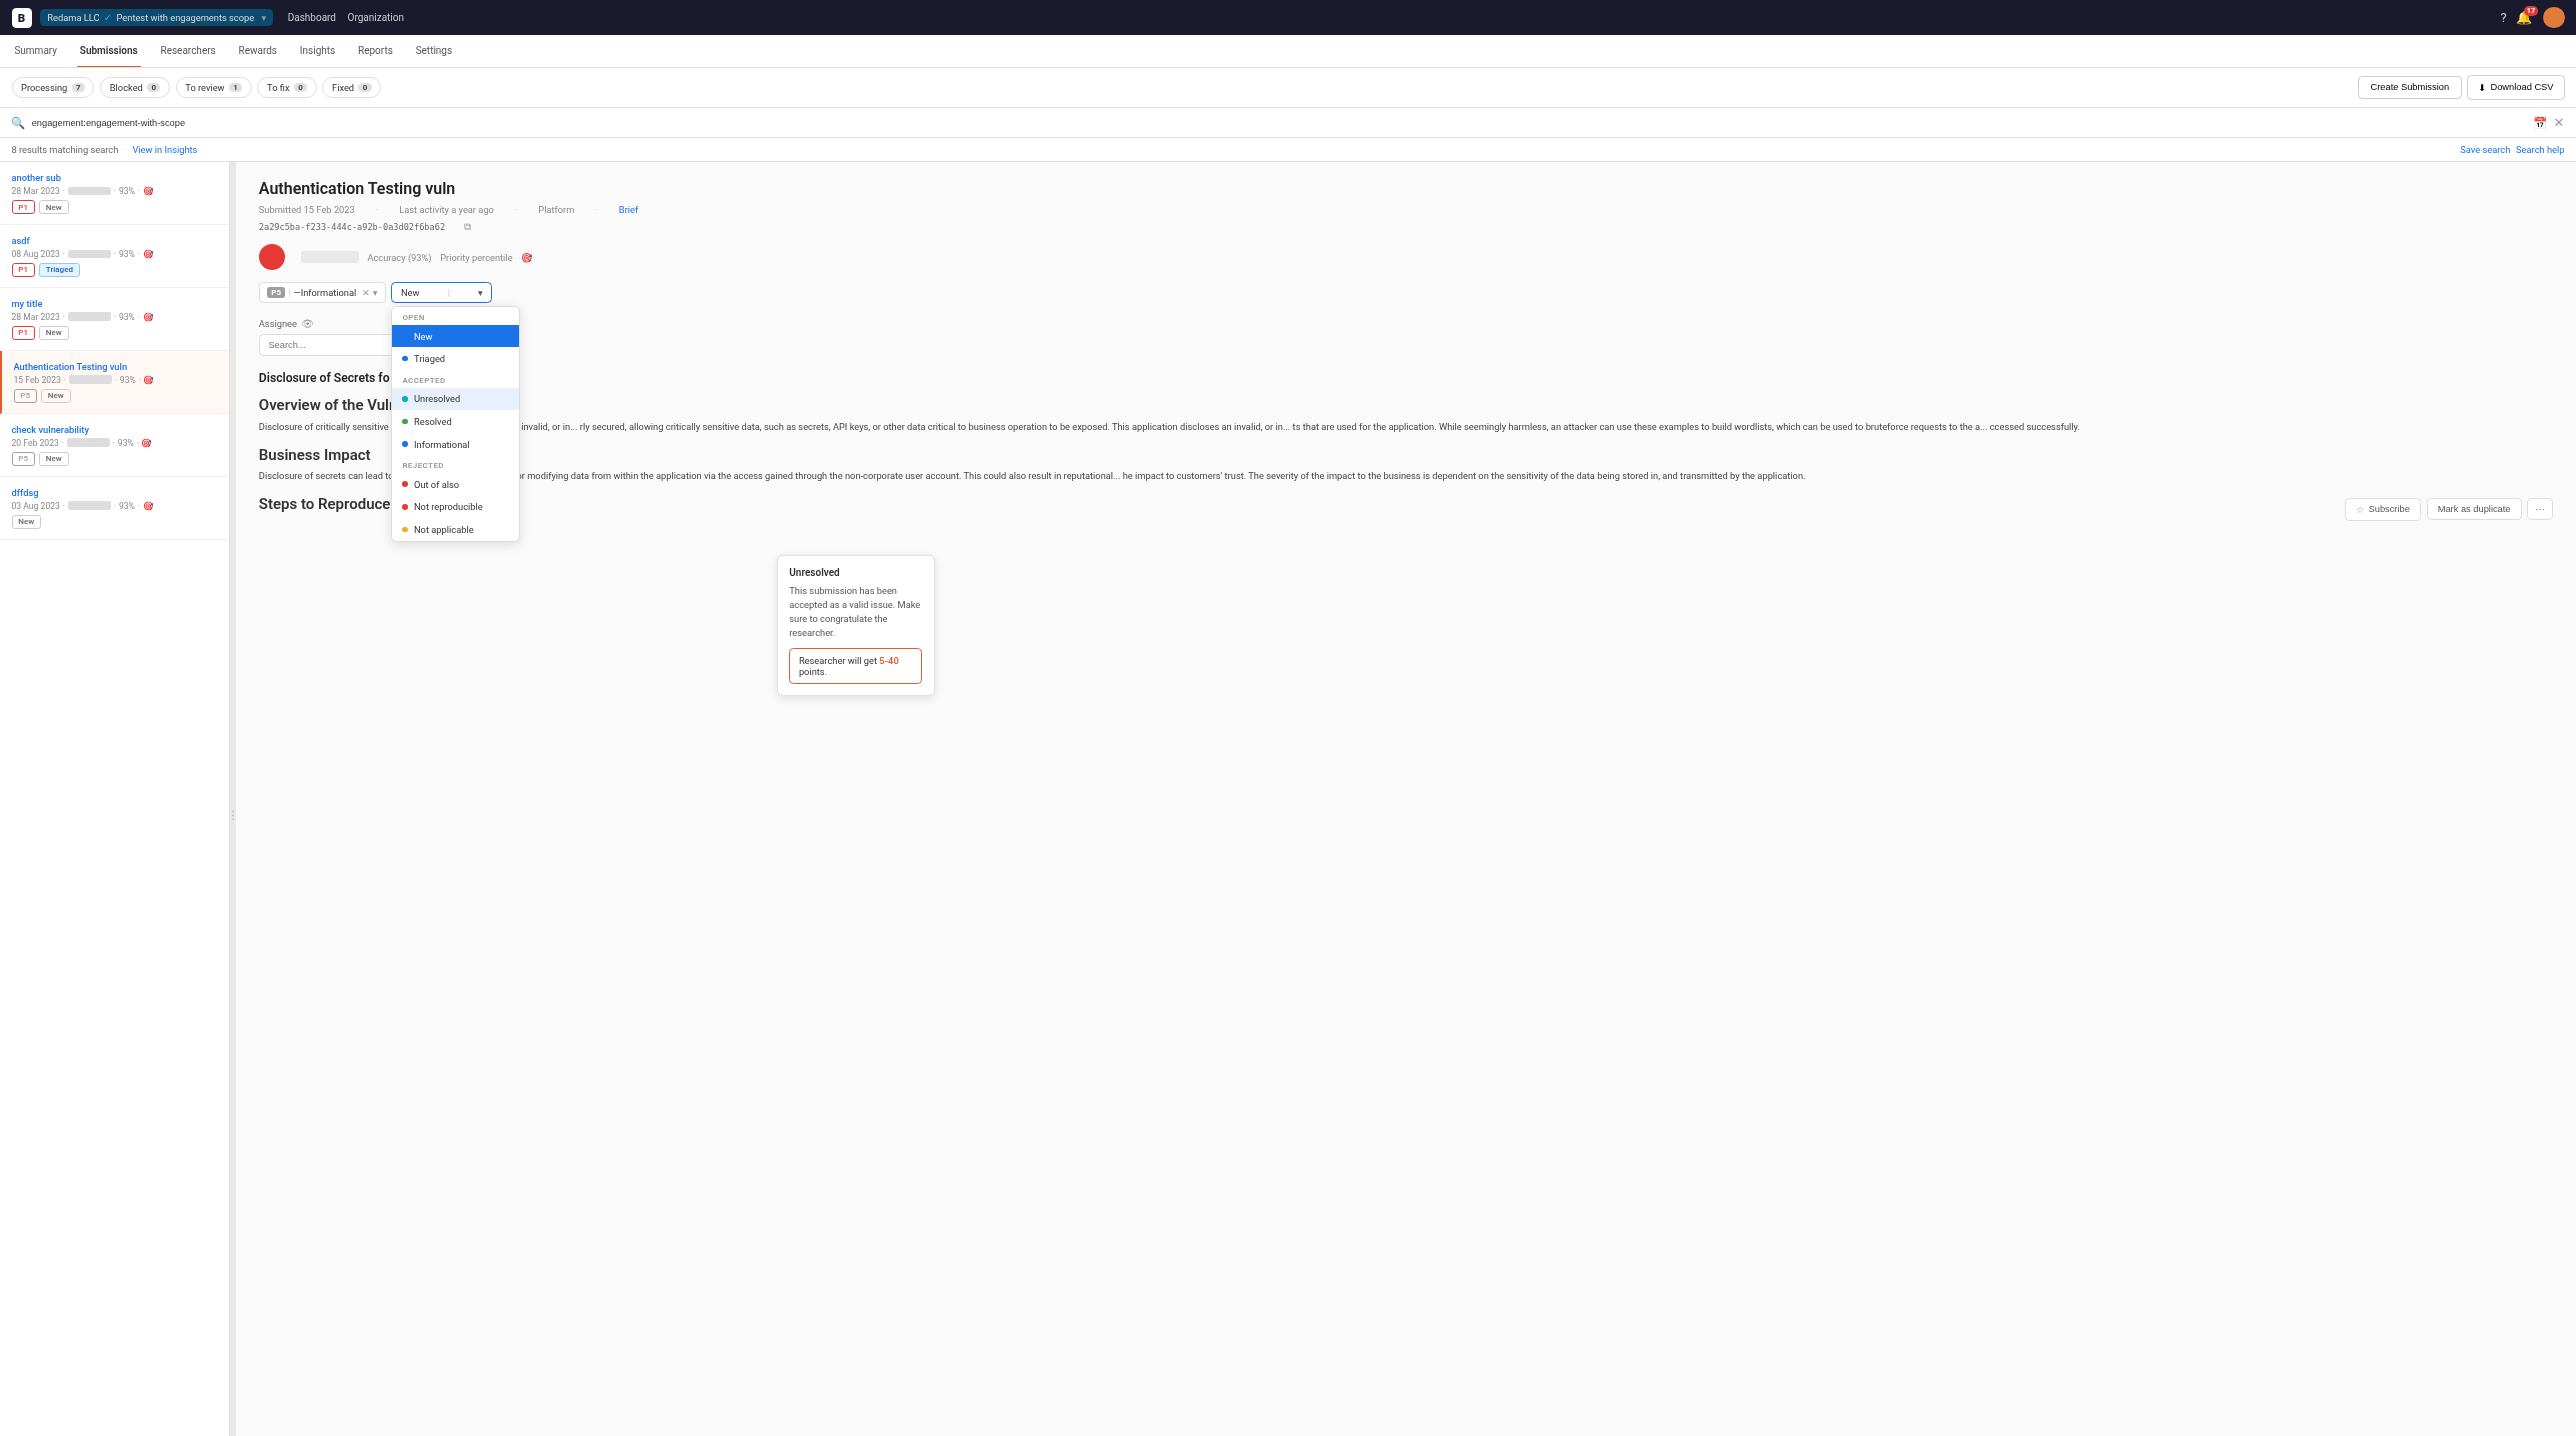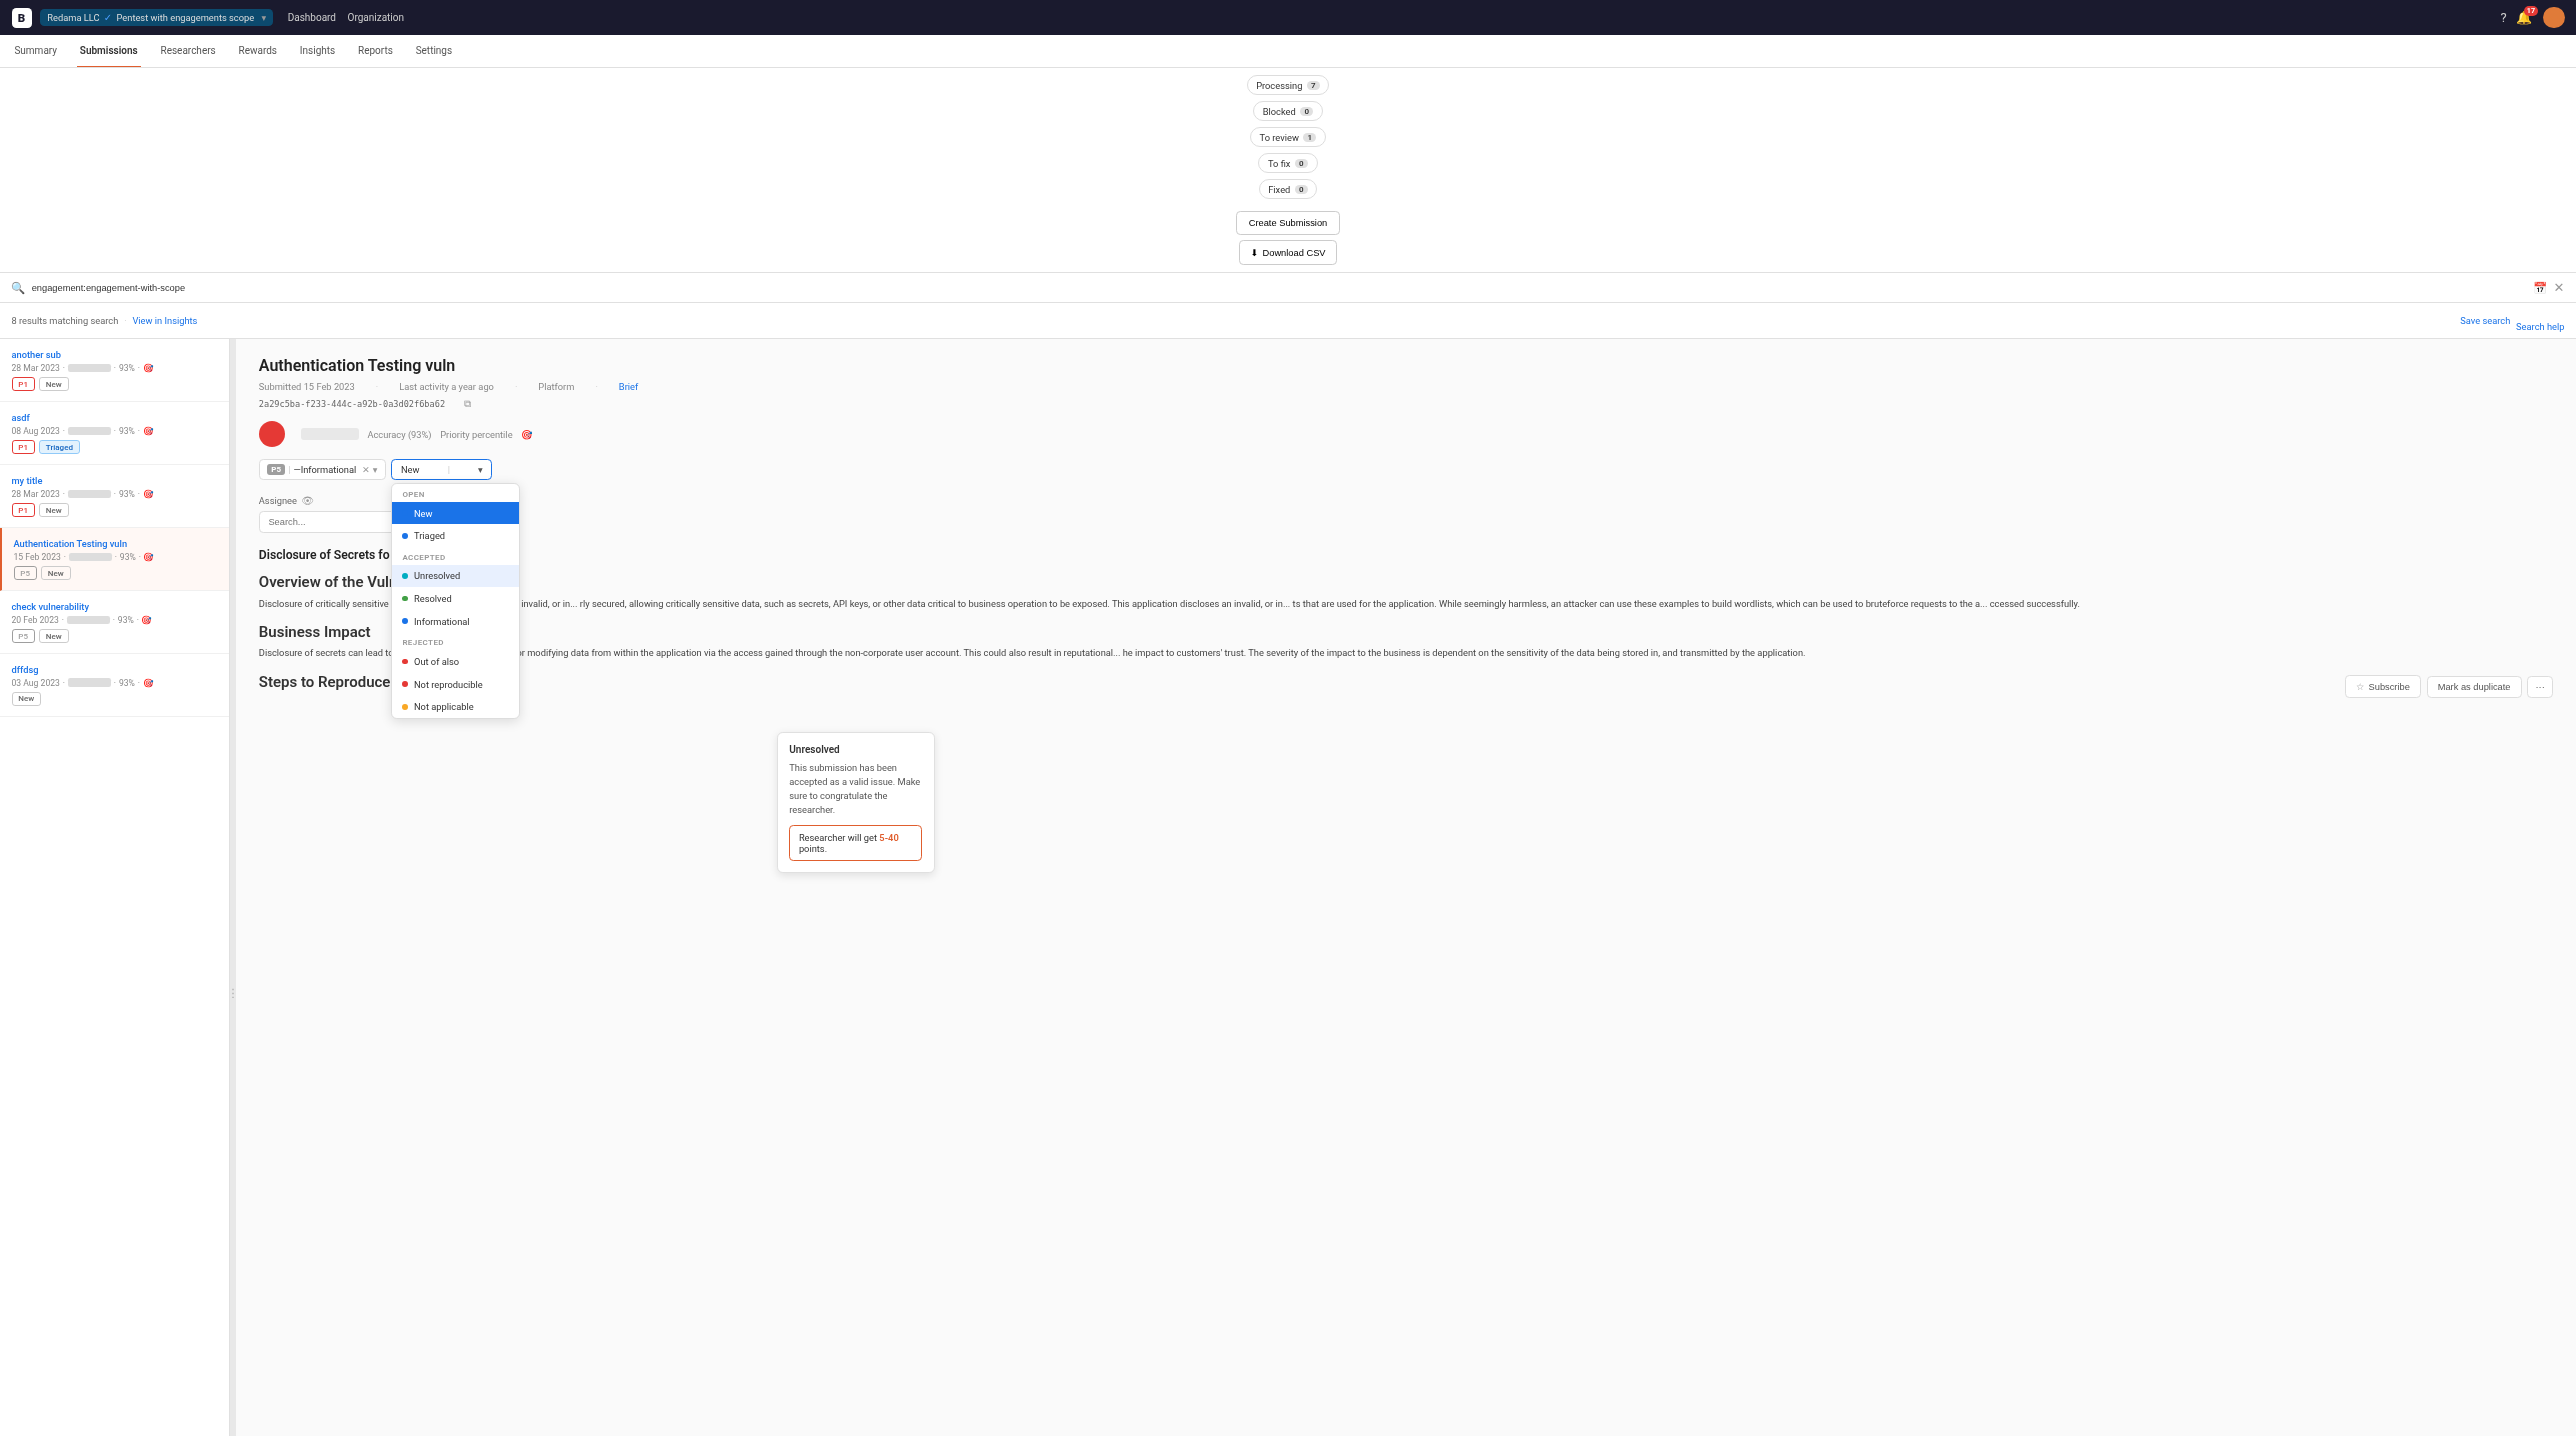--- a/index.html
+++ b/index.html
@@ -19,41 +19,41 @@
     .topnav-icon { color: #ccc; cursor: pointer; font-size: 13px; position: relative; }
     .topnav-badge { position: absolute; top: -4.3px; right: -5px; background: #e53935; color: #fff; border-radius: 7.2px; font-size: 7.2px; padding: 0.7px 2.9px; font-weight: bold; }
     .topnav-avatar { width: 21.6px; height: 21.6px; background: #e07b39; border-radius: 50%; cursor: pointer; }
 
     
     .subnav { background: #fff; border-bottom: 0.7px solid #e0e0e0; padding: 0 11.5px; display: flex; gap: 17px; }
     .subnav-item { padding: 10px 2.9px; font-size: 10px; color: #555; cursor: pointer; border-bottom: 1.4px solid transparent; }
     .subnav-item.active { color: #333; font-weight: 600; border-bottom: 1.4px solid #e05e2e; }
 
     
-    .filterbar { background: #fff; border-bottom: 0.7px solid #e0e0e0; padding: 7.2px 11.5px; display: flex; align-items: center; gap: 5.8px; flex-wrap: wrap; flex-direction: column; }
+    .filterbar { background: #fff; border-bottom: 0.7px solid #e0e0e0; padding: 7.2px 11.5px; display: flex; align-items: center; gap: 5.8px; flex-wrap: wrap; }
     .filter-pill { display: flex; align-items: center; gap: 4.3px; padding: 3.6px 8.6px; border: 0.7px solid #ddd; border-radius: 14.4px; font-size: 9.3px; cursor: pointer; background: #fff; color: #333; }
     .filter-pill .count { background: #e0e0e0; border-radius: 7.2px; padding: 0 4.3px; font-size: 8px; font-weight: 600; }
     .filterbar-spacer { flex: 1; }
     .create-btn { background: #fff; border: 0.7px solid #ccc; border-radius: 4.3px; padding: 5.8px 11.5px; font-size: 9.3px; cursor: pointer; font-weight: 500; }
     .download-btn { background: #fff; border: 0.7px solid #ccc; border-radius: 4.3px; padding: 5.8px 10px; font-size: 9.3px; cursor: pointer; display: flex; align-items: center; gap: 4.3px; }
 
     
     .searchbar { background: #fff; border-bottom: 0.7px solid #e0e0e0; padding: 7.2px 11.5px; display: flex; align-items: center; gap: 5.8px; }
     .search-icon-wrap { color: #999; font-size: 11.5px; }
     .search-input { flex: 1; border: none; outline: none; font-size: 9.3px; color: #333; background: transparent; }
     .search-actions { display: flex; gap: 5.8px; align-items: center; }
     .search-cal { color: #999; cursor: pointer; font-size: 11.5px; }
     .search-clear { color: #999; cursor: pointer; font-size: 13px; }
 
     
     .resultsbar { background: #fff; border-bottom: 0.7px solid #e0e0e0; padding: 5.8px 11.5px; display: flex; align-items: center; gap: 5.8px; font-size: 9.3px; color: #666; }
     .results-link { color: #1a73e8; text-decoration: none; cursor: pointer; }
     .resultsbar-spacer { flex: 1; }
     .save-search { color: #1a73e8; text-decoration: none; cursor: pointer; font-size: 9.3px; }
-    .search-help { color: #1a73e8; text-decoration: none; cursor: pointer; font-size: 9.3px; margin-top: 12px; }
+    .search-help { color: #1a73e8; text-decoration: none; cursor: pointer; font-size: 9.3px; }
 
     
     .main-layout { display: flex; height: calc(100vh - 129px); overflow: hidden; }
 
     
     .left-panel { width: 230px; min-width: 230px; background: #fff; border-right: 0.7px solid #e0e0e0; overflow-y: auto; }
     .submission-item { padding: 10px 11.5px; border-bottom: 0.7px solid #f0f0f0; cursor: pointer; }
     .submission-item.active { border-left: 2.2px solid #e05e2e; background: #fff8f5; }
     .submission-item .title { color: #1a73e8; font-size: 9.3px; font-weight: 500; margin-bottom: 2.9px; }
     .submission-item .meta { font-size: 8.6px; color: #888; display: flex; align-items: center; gap: 2.9px; margin-bottom: 4.3px; }

